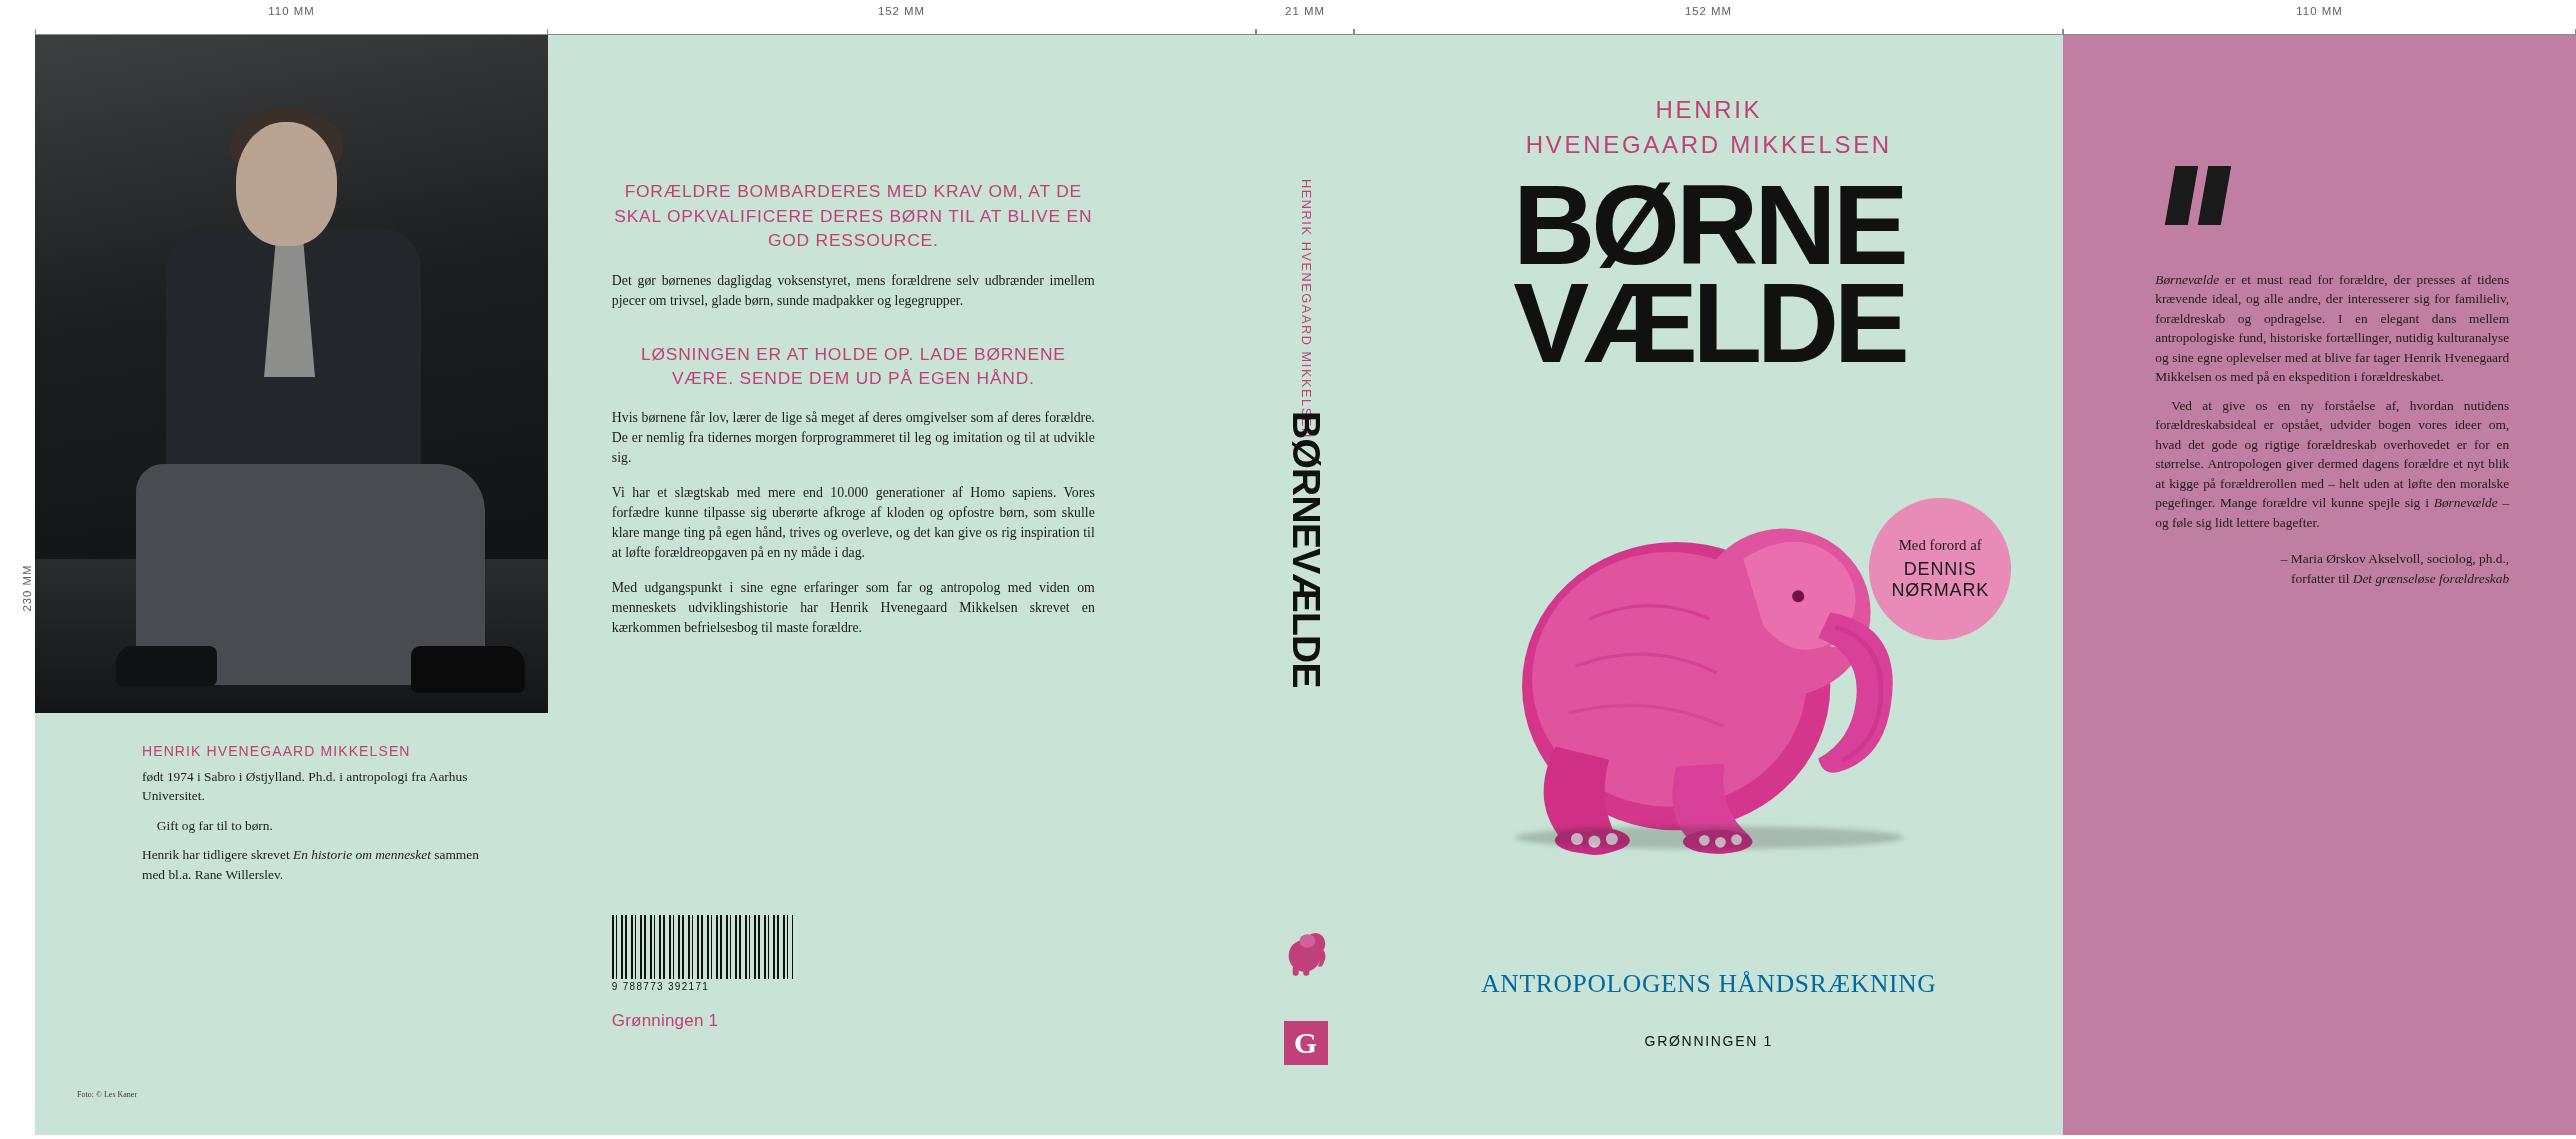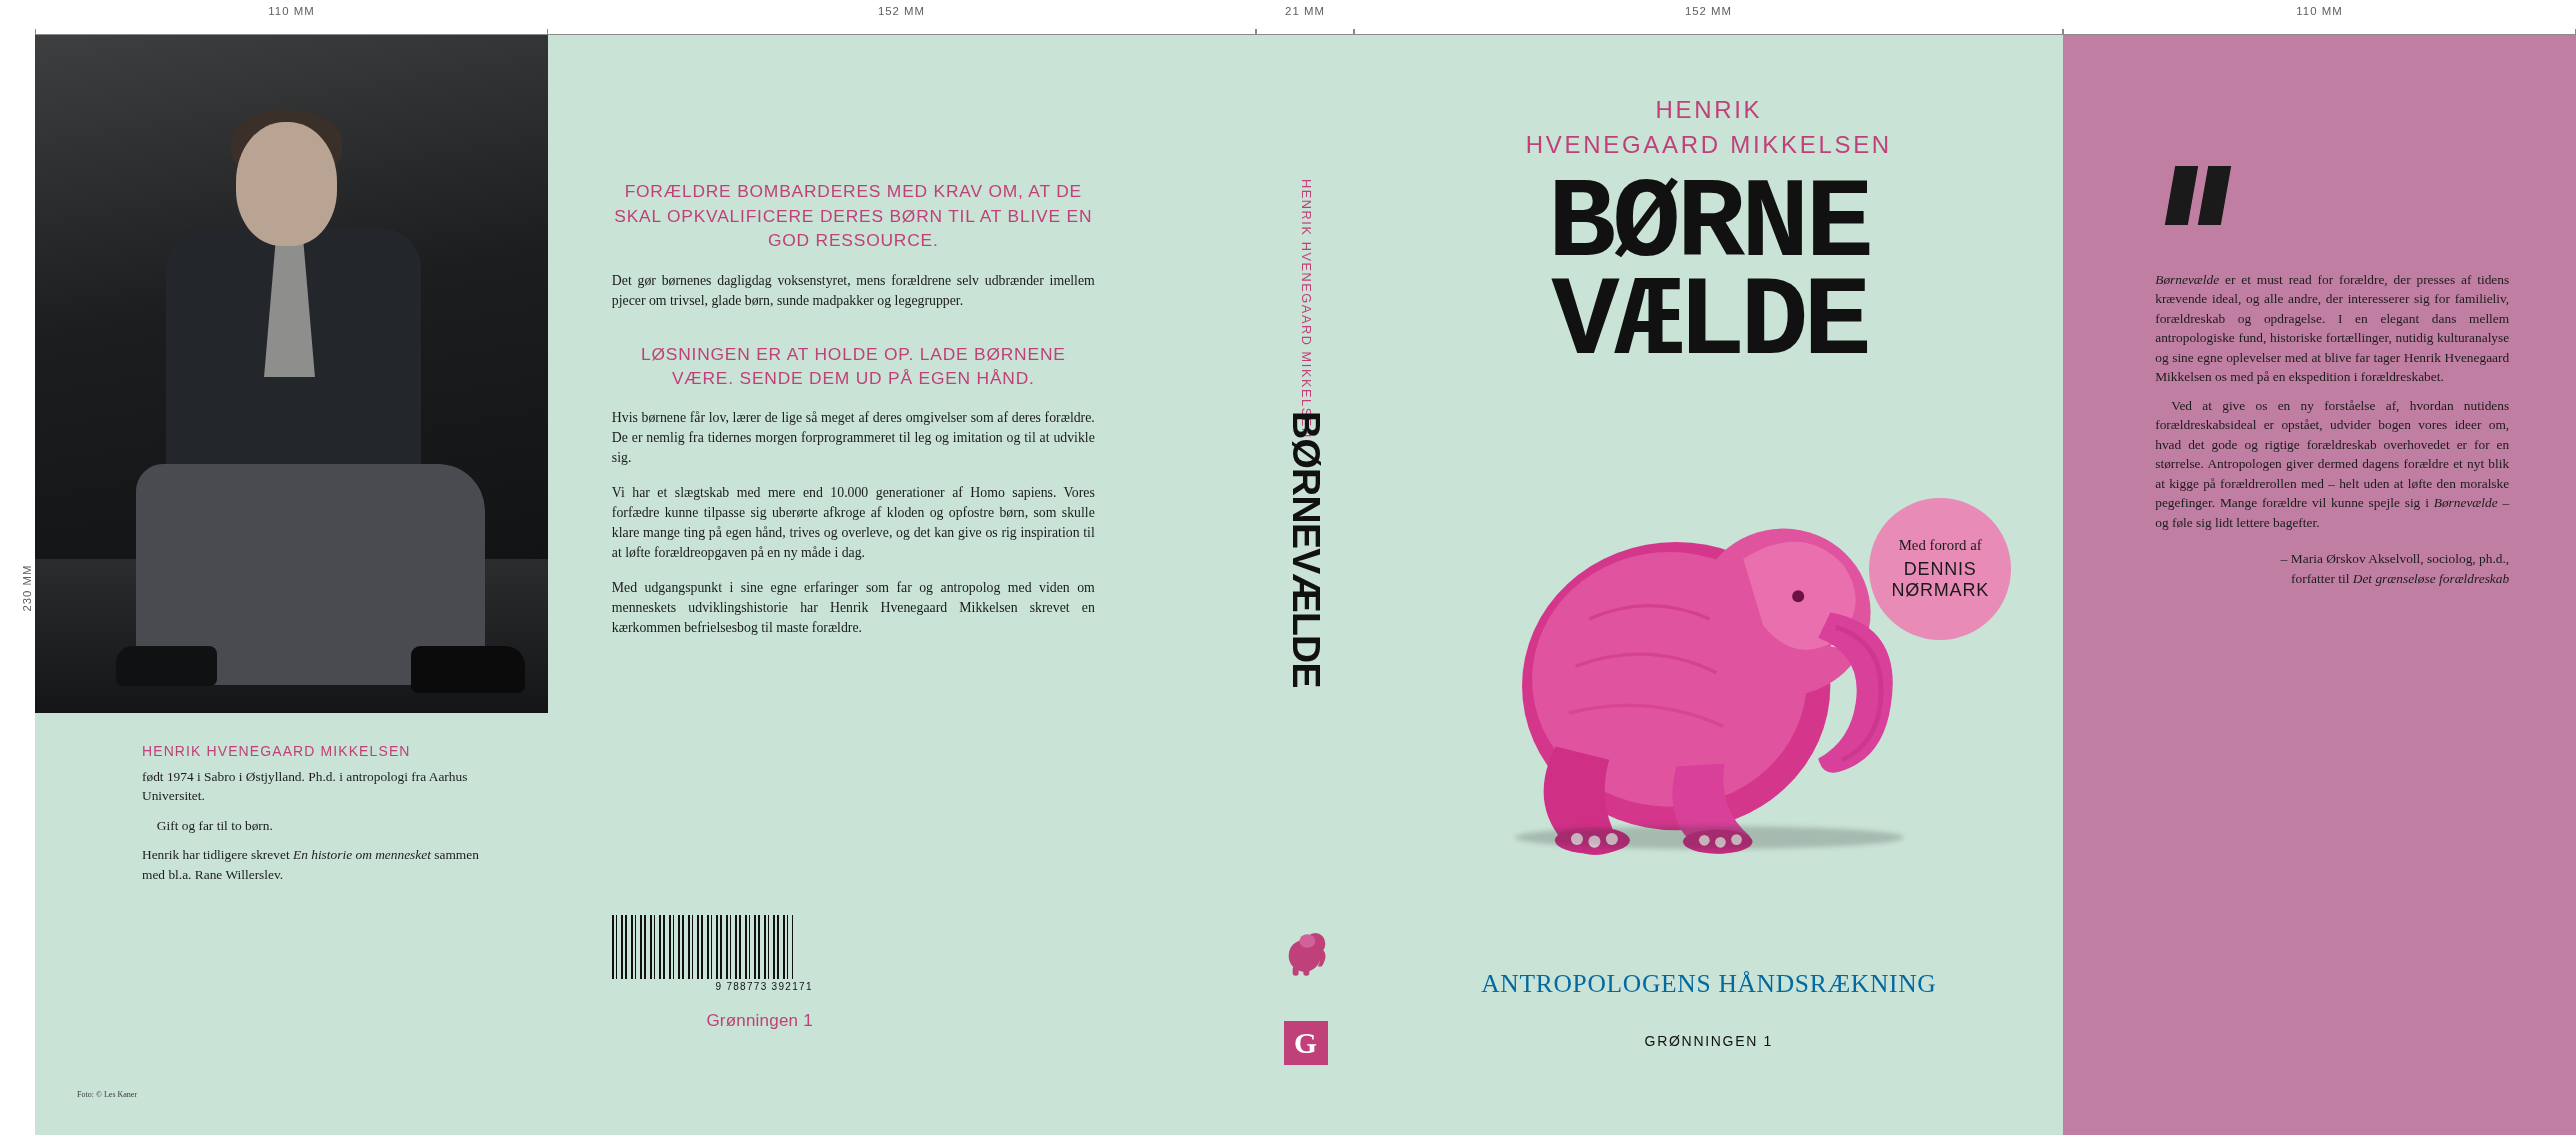--- a/index.html
+++ b/index.html
@@ -208,21 +208,20 @@
     color: #1a1a1a;
     margin: 0 0 14.8px 0;
     text-align: justify;
   }
 
   .barcode-wrap {
     position: absolute;
     left: 64px;
     bottom: 104px;
     width: 201px;
-    text-align: right;
   }
   .barcode {
     width: 181px;
     height: 64px;
     background:
       repeating-linear-gradient(90deg,
         #111 0 2px, transparent 2px 4px,
         #111 4px 5.4px, transparent 5.4px 8.7px,
         #111 8.7px 11.4px, transparent 11.4px 13.4px,
         #111 13.4px 14.8px, transparent 14.8px 19px);
@@ -307,21 +306,21 @@
   .front-title {
     position: absolute;
     top: 141px;
     left: 0; width: 100%;
     text-align: center;
     color: #111;
     font-weight: bold;
     font-size: 114px;
     line-height: 0.86;
     letter-spacing: -4px;
-    font-family: Liberation Mono, monospace;
+    font-family: Liberation Sans, sans-serif;
     z-index: 3;
   }
   .front-title .l2 { letter-spacing: -5.4px; }
 
   .elephant {
     position: absolute;
     left: 101px;
     top: 356px;
     width: 496px;
     height: 483px;

